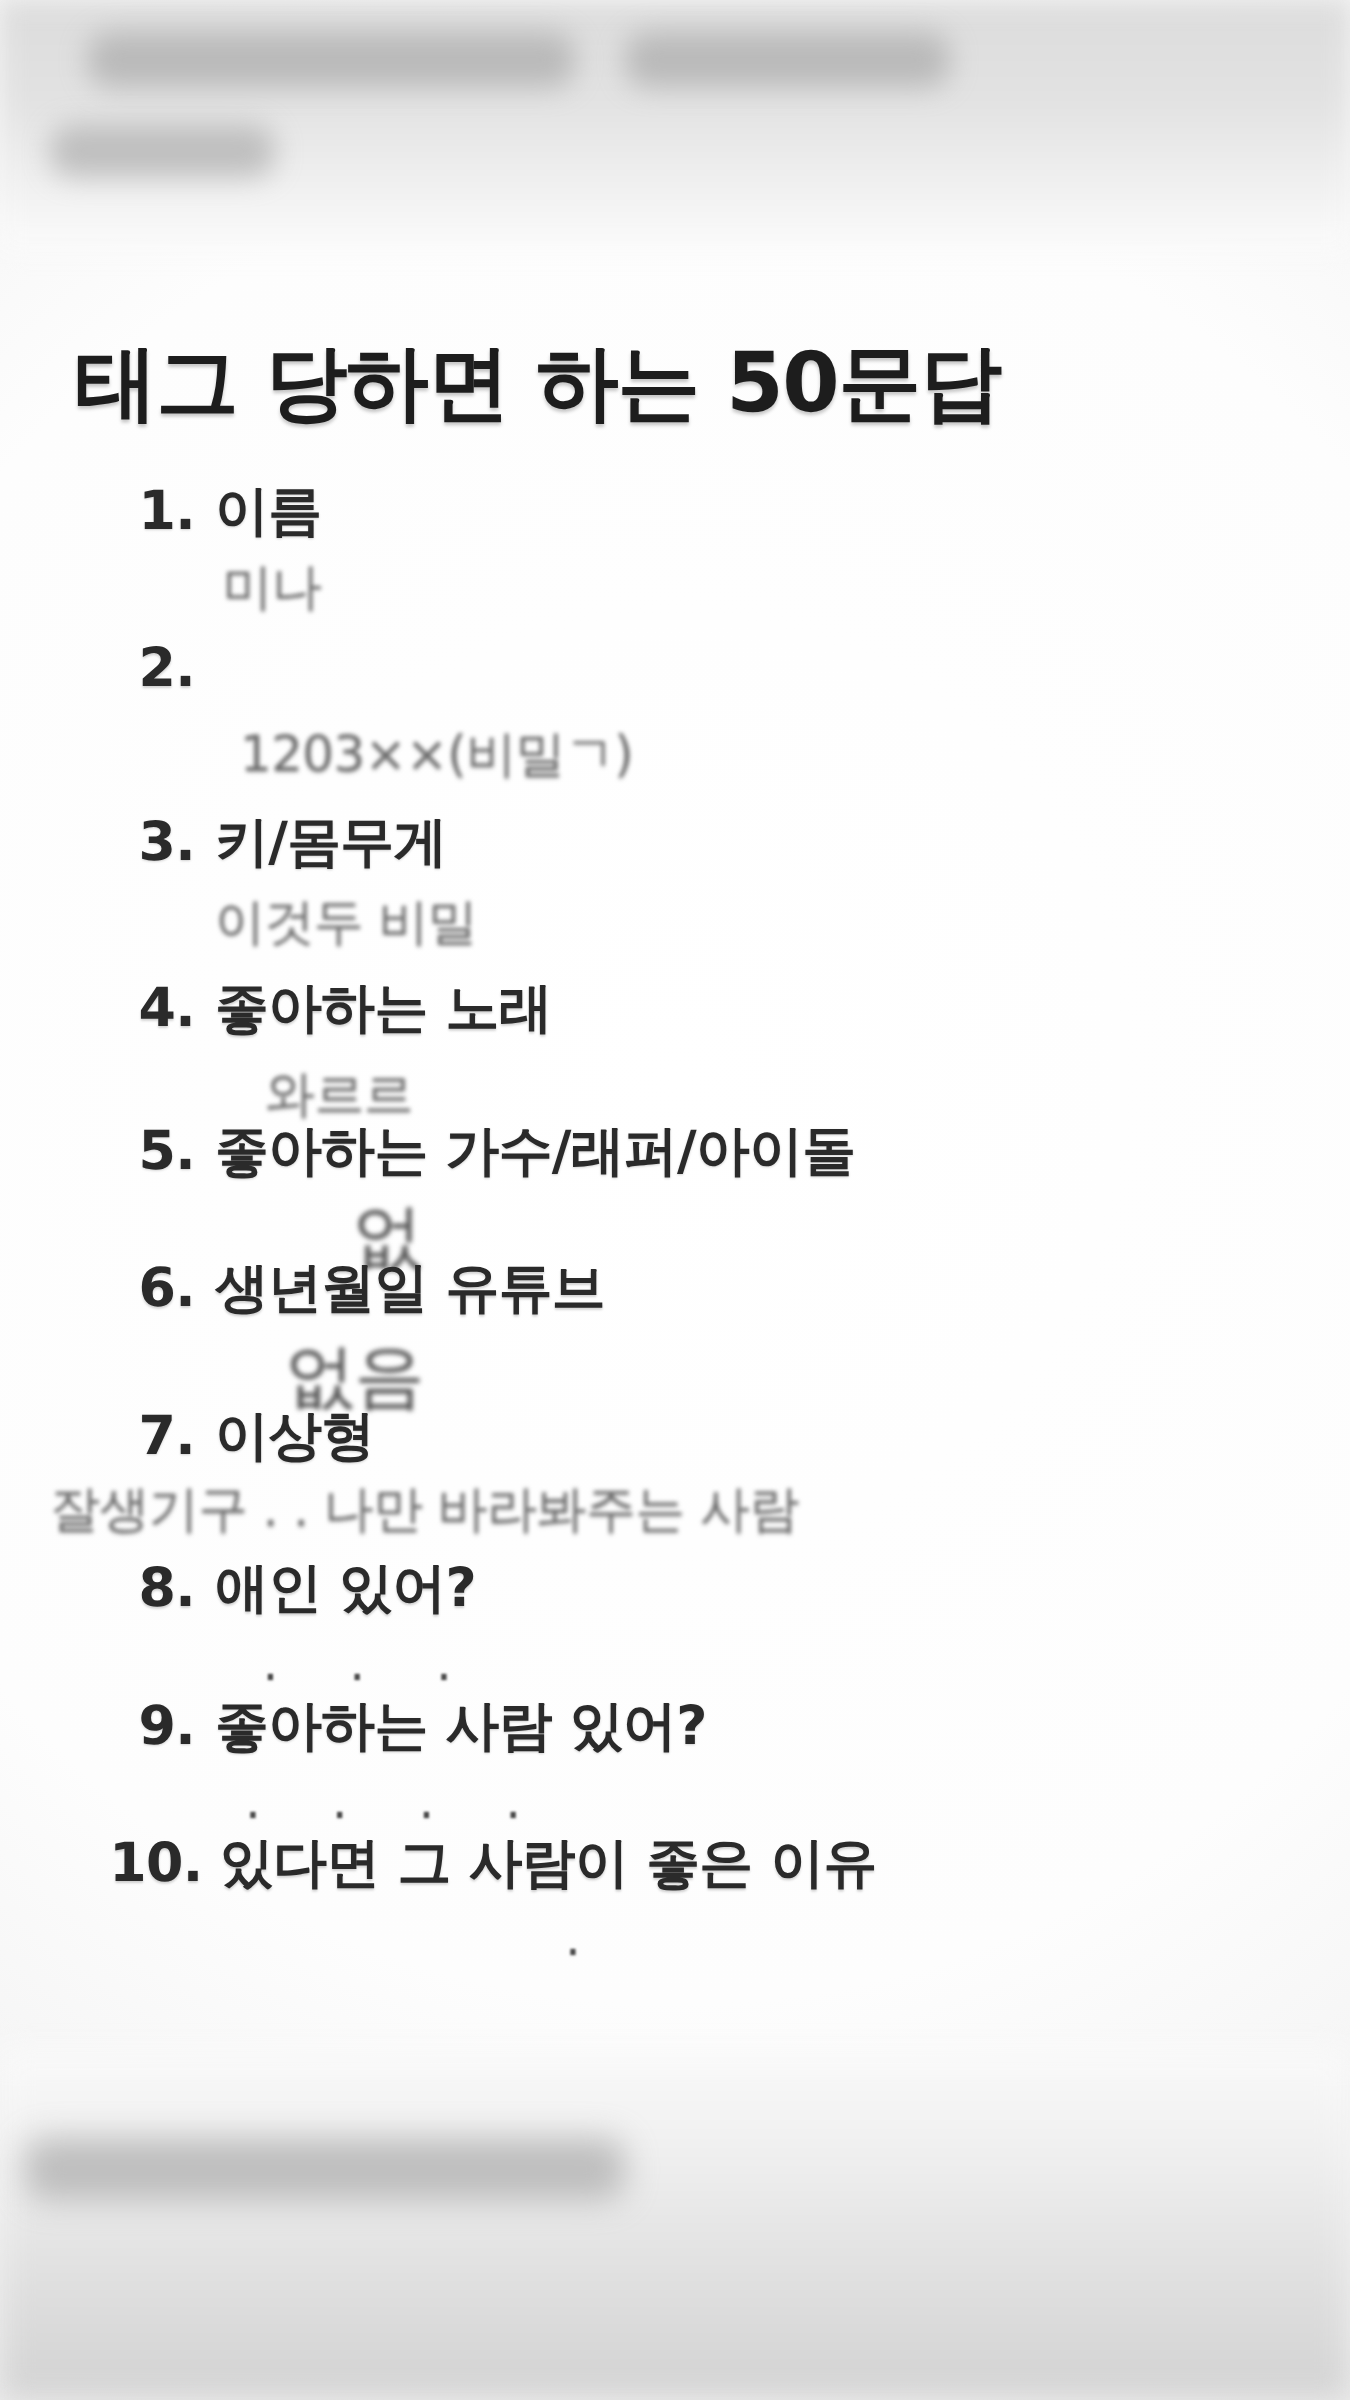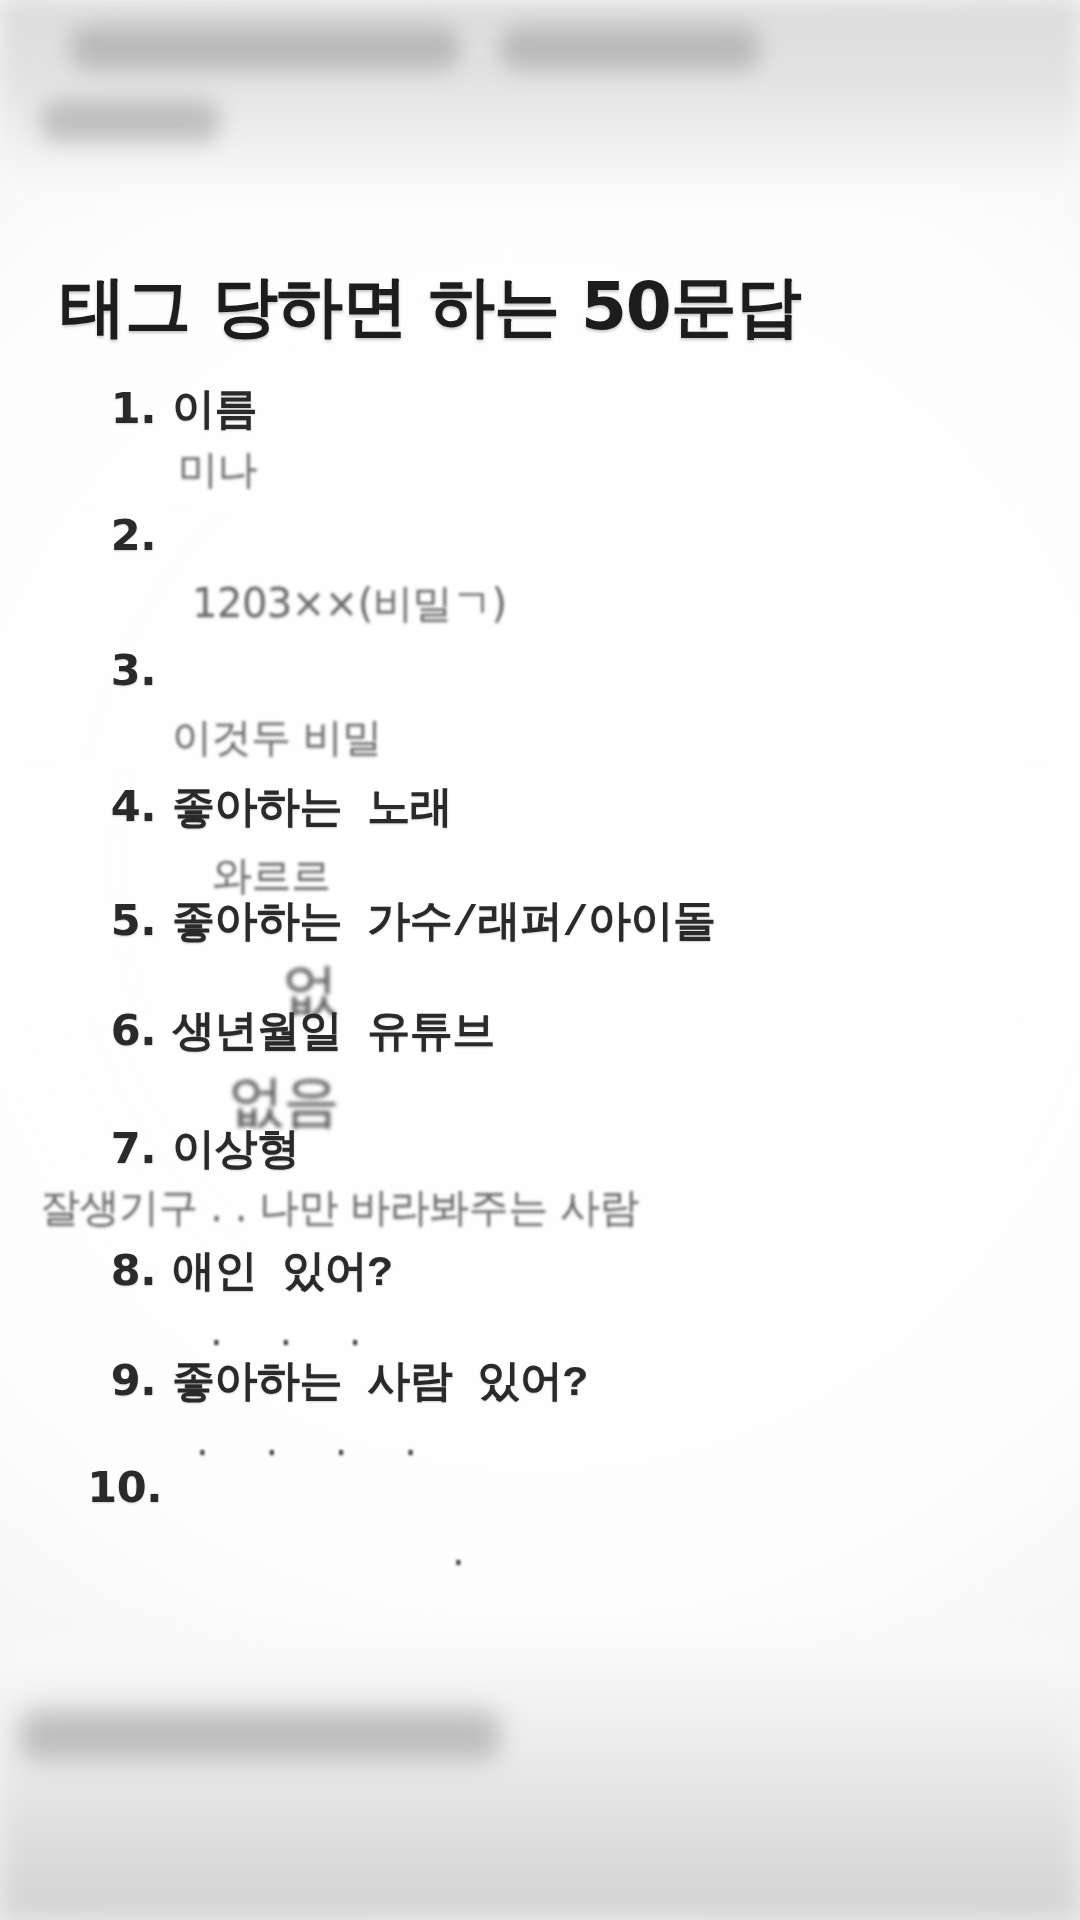--- a/index.html
+++ b/index.html
@@ -118,21 +118,20 @@
     letter-spacing: -0.5px;
     text-shadow: 0 1px 2px rgba(0,0,0,0.18);
   }
   .q-num {
     display: inline-block;
     text-align: right;
     color: #2a2a2a;
   }
   .q-text {
     white-space: nowrap;
-    font-family: Liberation Mono, monospace;
   }
 
   .answer {
     color: #5c5c5c;
     font-size: 40px;
     font-weight: 500;
     letter-spacing: -0.5px;
     white-space: nowrap;
     text-shadow: 0 1px 2px rgba(0,0,0,0.15);
   }
@@ -206,20 +205,21 @@
       <div class="qa-item">
         <div class="question i2-q">
           <span class="q-num num-w">2.</span>
         </div>
         <div class="answer blurry i2-a">1203××(비밀ㄱ)</div>
       </div>
 
       <div class="qa-item">
         <div class="question i3-q">
           <span class="q-num num-w">3.</span>
+          <span class="q-text">키/몸무게</span>
         </div>
         <div class="answer blurry i3-a">이것두 비밀</div>
       </div>
 
       <div class="qa-item">
         <div class="question i4-q">
           <span class="q-num num-w">4.</span>
           <span class="q-text">좋아하는 노래</span>
         </div>
         <div class="answer blurry i4-a">와르르</div>
@@ -261,20 +261,21 @@
         <div class="question i9-q">
           <span class="q-num num-w">9.</span>
           <span class="q-text">좋아하는 사람 있어?</span>
         </div>
         <div class="answer dots i9-a">. . . .</div>
       </div>
 
       <div class="qa-item">
         <div class="question i10-q">
           <span class="q-num num-w-wide">10.</span>
+          <span class="q-text">있다면 그 사람이 좋은 이유</span>
         </div>
         <div class="answer dots i10-a">.</div>
       </div>
 
     </div>
   </div>
 
   <div class="bottom-blur"></div>
   <div class="bottom-ghost"></div>
 

